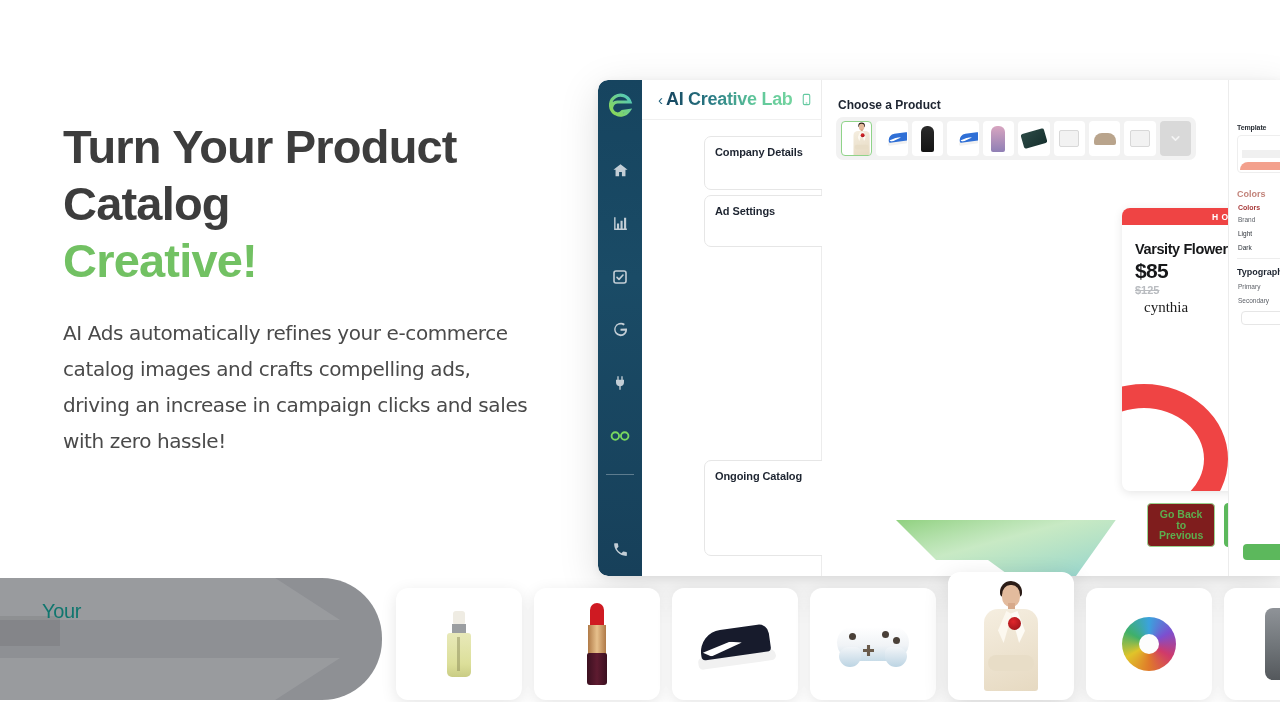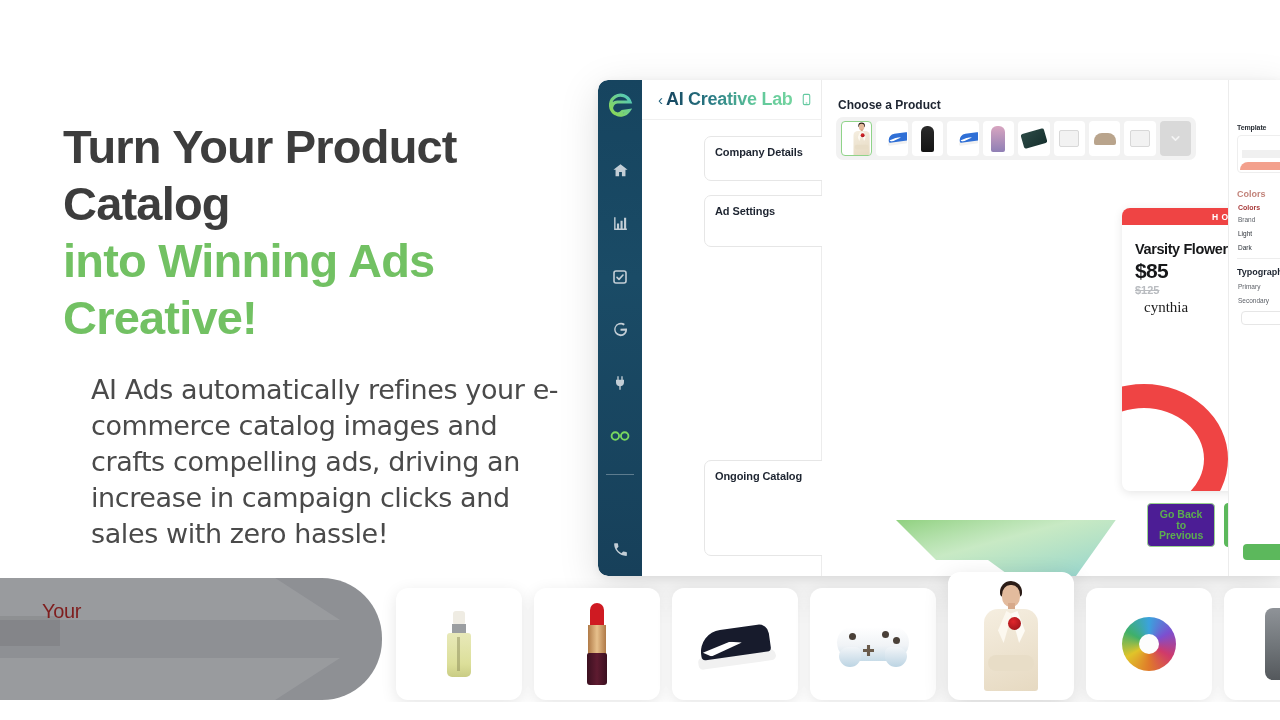--- a/index.html
+++ b/index.html
@@ -11,22 +11,22 @@
     -webkit-font-smoothing: antialiased;
   }
   #stage { position: relative; width: 1280px; height: 720px; background:#fff; overflow:hidden; }
 
   
   #hero-copy { position: absolute; left: 63px; top: 118px; width: 500px; }
   #headline { font-size: 47px; line-height: 57px; font-weight: 700; letter-spacing: -0.8px; }
   #headline .ln1 { color: #3d3d3d; display:block; }
   #headline .ln2 { color: #72c163; display:block; }
   #headline .ln3 { color: #72c163; display:block; }
-  #subcopy { margin-top: 26px; font-size: 27px; line-height: 36px; color: #4a4a4a; font-weight: 400; width: 470px;
-             font-family:"DejaVu Sans", sans-serif; letter-spacing:-0.4px;margin-left:28px;}
+  #subcopy { margin-top: 26px; font-size: 20px; line-height: 36px; color: #4a4a4a; font-weight: 400; width: 470px;
+             font-family:"DejaVu Sans", sans-serif; letter-spacing:-0.4px;}
 
   
   #app-window {
     position: absolute; left: 598px; top: 80px; width: 690px; height: 496px;
     background: #ffffff; border-radius: 10px;
     box-shadow: 0 10px 40px rgba(0,0,0,0.13), 0 2px 8px rgba(0,0,0,0.06);
     display: flex; overflow: hidden;
   }
   
   #app-sidebar {
@@ -53,21 +53,21 @@
     background: linear-gradient(90deg,#16445f 0%,#2a7d86 38%,#5fc79a 70%,#74d49f 100%);
     -webkit-background-clip: text; background-clip: text; color: transparent;
   }
   #title-phone-icon { margin-left: 7px; color:#63c9a0; display:inline-flex; }
   .step-card {
     position:absolute; left: 62px; width: 157px; border:1px solid #e6e6e6; border-radius: 7px;
     background:#fff; overflow:hidden;
   }
   .step-card .lbl { position:absolute; left:10px; top:9px; font-size:11px; font-weight:700; color:#1d2430; letter-spacing:-0.1px;}
   .step-card .num { position:absolute; right:8px; top:-7px; font-size:44px; font-weight:700; color:#e2e2e2; line-height:1; }
-  #step-1 { top: 56px; height: 45px; }
+  #step-1 { top: 56px; height: 54px; }
   #step-2 { top: 115px; height: 52px; }
   #step-3 { top: 380px; height: 96px; }
 
   
   #canvas-col { flex: 1 1 auto; background:#fff; position: relative; padding-top: 40px; }
   #choose-label { position:absolute; left: 16px; top: 18px; font-size: 12px; font-weight:700; color:#1d2430; }
   #thumb-strip {
     position:absolute; left: 14px; top: 37px; width: 360px; height: 43px;
     background:#f2f2f2; border-radius: 7px; display:flex; align-items:center; gap:4px; padding: 4px 5px;
   }
@@ -104,21 +104,21 @@
   #ad-model .body { position:absolute; left: 8px; top: 58px; width: 108px; height: 188px;
                     background: linear-gradient(160deg,#f2e9d9 0%,#e8dcc6 60%,#ded0b6 100%);
                     border-radius: 26px 26px 6px 6px; }
   #ad-model .lapelL { position:absolute; left: 34px; top: 60px; width: 26px; height: 62px; background:#fbf6ec;
                       clip-path: polygon(60% 0,100% 10%,40% 100%,0 60%); }
   #ad-model .arm { position:absolute; left: 18px; top: 150px; width: 88px; height: 30px; border-radius: 16px;
                    background:#e7dcc5; }
 
   #ad-actions { position:absolute; left: 325px; top: 423px; display:flex; gap: 9px; }
   .btn { border-radius: 4px; font-size: 10.5px; font-weight:600; padding: 5px 11px; line-height: 1; }
-  #btn-back { border: 1px solid #9ad38f; color:#5cae4e; background:#4c1d95; }
+  #btn-back { border: 1px solid #9ad38f; color:#5cae4e; background:#7f1d1d; }
   #btn-continue { background:#5cb85c; color:#fff; border:1px solid #5cb85c; }
 
   
   #right-panel { width: 60px; flex: 0 0 60px; border-left: 1px solid #ececec; background:#fff; padding-top: 44px;
                  position:relative; overflow:hidden;}
   .rp-sec-label { font-size: 7px; font-weight:700; color:#2a2f36; margin: 0 0 4px 8px; letter-spacing:-0.1px;}
   .rp-tpl-box { margin-left: 8px; width: 48px; height: 38px; border:1px solid #eee; border-radius:4px; background:#fff;
                 position:relative; overflow:hidden;}
   .rp-tpl-box .b1 { position:absolute; left:4px; top:14px; width: 44px; height: 8px; background:#f0f0f0; }
   .rp-tpl-box .b2 { position:absolute; left:2px; top:26px; width: 48px; height: 8px; background:#f3a08c; border-radius:8px 8px 0 0;}
@@ -135,21 +135,21 @@
   #funnel { position:absolute; left: 880px; top: 520px; width: 250px; height: 64px; }
 
   
   #catalog-banner { position:absolute; left: -20px; top: 578px; width: 402px; height: 122px; }
   #catalog-banner .bg { position:absolute; inset:0; background:#8e9094; border-radius: 0 60px 60px 0; }
   #catalog-banner .ch1 { position:absolute; left:0; top:0; width: 360px; height: 42px; background:rgba(255,255,255,0.10);
                          clip-path: polygon(0 0,82% 0,100% 100%,0 100%); }
   #catalog-banner .ch2 { position:absolute; left:0; top: 38px; width: 80px; height: 30px; background:rgba(0,0,0,0.07); }
   #catalog-banner .ch3 { position:absolute; left:0; bottom:0; width: 360px; height: 42px; background:rgba(255,255,255,0.10);
                          clip-path: polygon(0 0,100% 0,82% 100%,0 100%); }
-  #catalog-text { position:absolute; left: 62px; top: 22px; color:#7f1d1d; }
+  #catalog-text { position:absolute; left: 62px; top: 22px; color:#0f766e; }
   #catalog-text .t1 { font-size: 20px; font-weight: 400; letter-spacing:-0.3px; line-height: 22px; }
   #catalog-text .t2 { font-size: 31px; font-weight: 700; letter-spacing:-1px; line-height: 34px; }
   #catalog-text .t3 { font-size: 31px; font-weight: 700; letter-spacing:-1px; line-height: 34px; }
 
   
   #product-strip { position:absolute; left: 396px; top: 580px; width: 900px; height: 140px; }
   .pcard {
     position:absolute; top: 8px; width: 126px; height: 112px; background:#fff; border-radius: 12px;
     box-shadow: 0 4px 16px rgba(0,0,0,0.10); display:flex; align-items:center; justify-content:center; overflow:hidden;
   }
@@ -219,21 +219,20 @@
   #bottom-fade { position:absolute; left:0; bottom:0; width:1280px; height:18px; background:#fff; }
 </style>
 </head>
 <body>
 
 <div id="stage">
 
   <div id="hero-copy">
     <h1 id="headline">
       <span class="ln1">Turn Your Product Catalog</span>
-      <span class="ln2">into Winning Ads</span>
       <span class="ln3">Creative!</span>
     </h1>
     <p id="subcopy">AI Ads automatically refines your e-commerce catalog images and crafts compelling ads, driving an increase in campaign clicks and sales with zero hassle!</p>
   </div>
 
   <div id="app-window">
 
     <div id="app-sidebar">
       <div id="app-logo">
         <svg viewBox="0 0 30 30" width="30" height="30">

